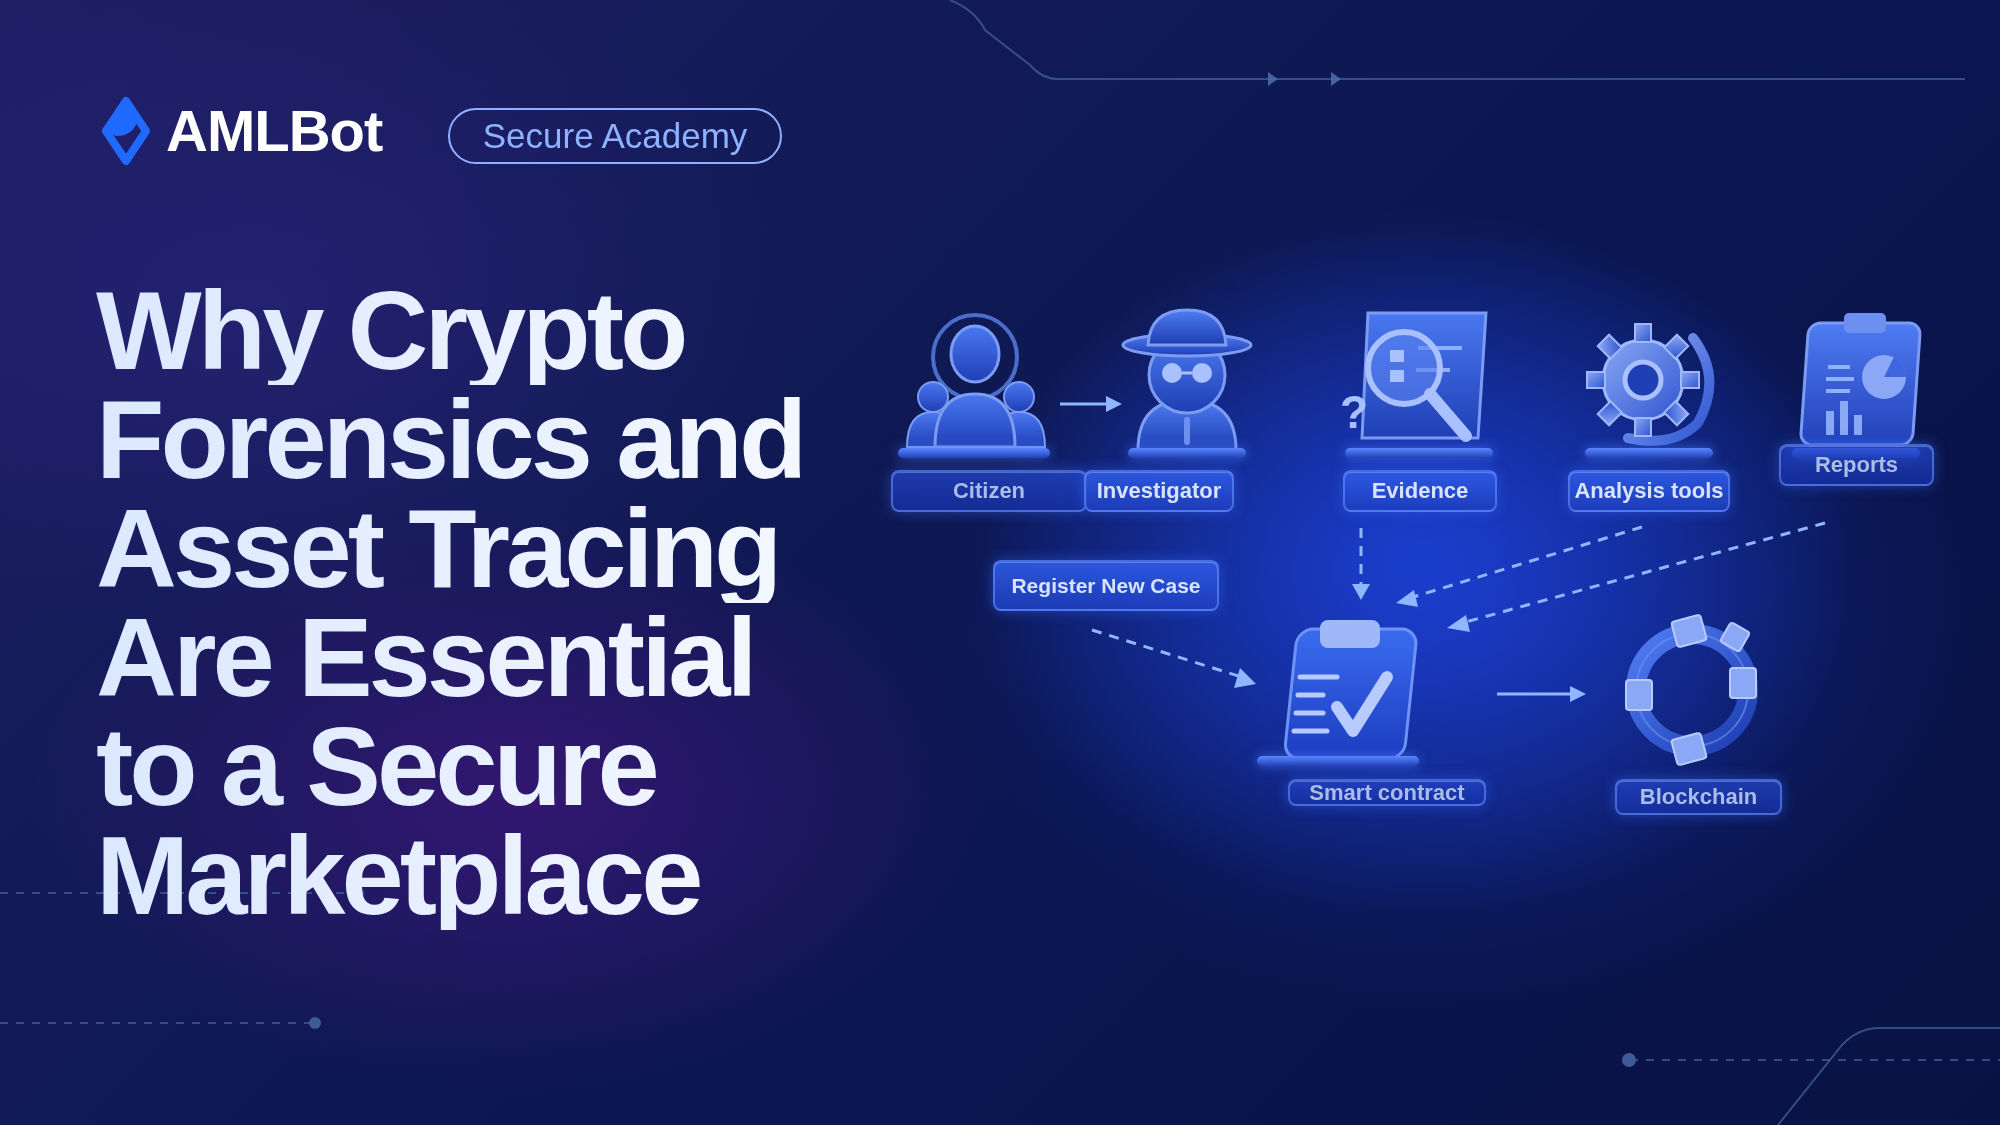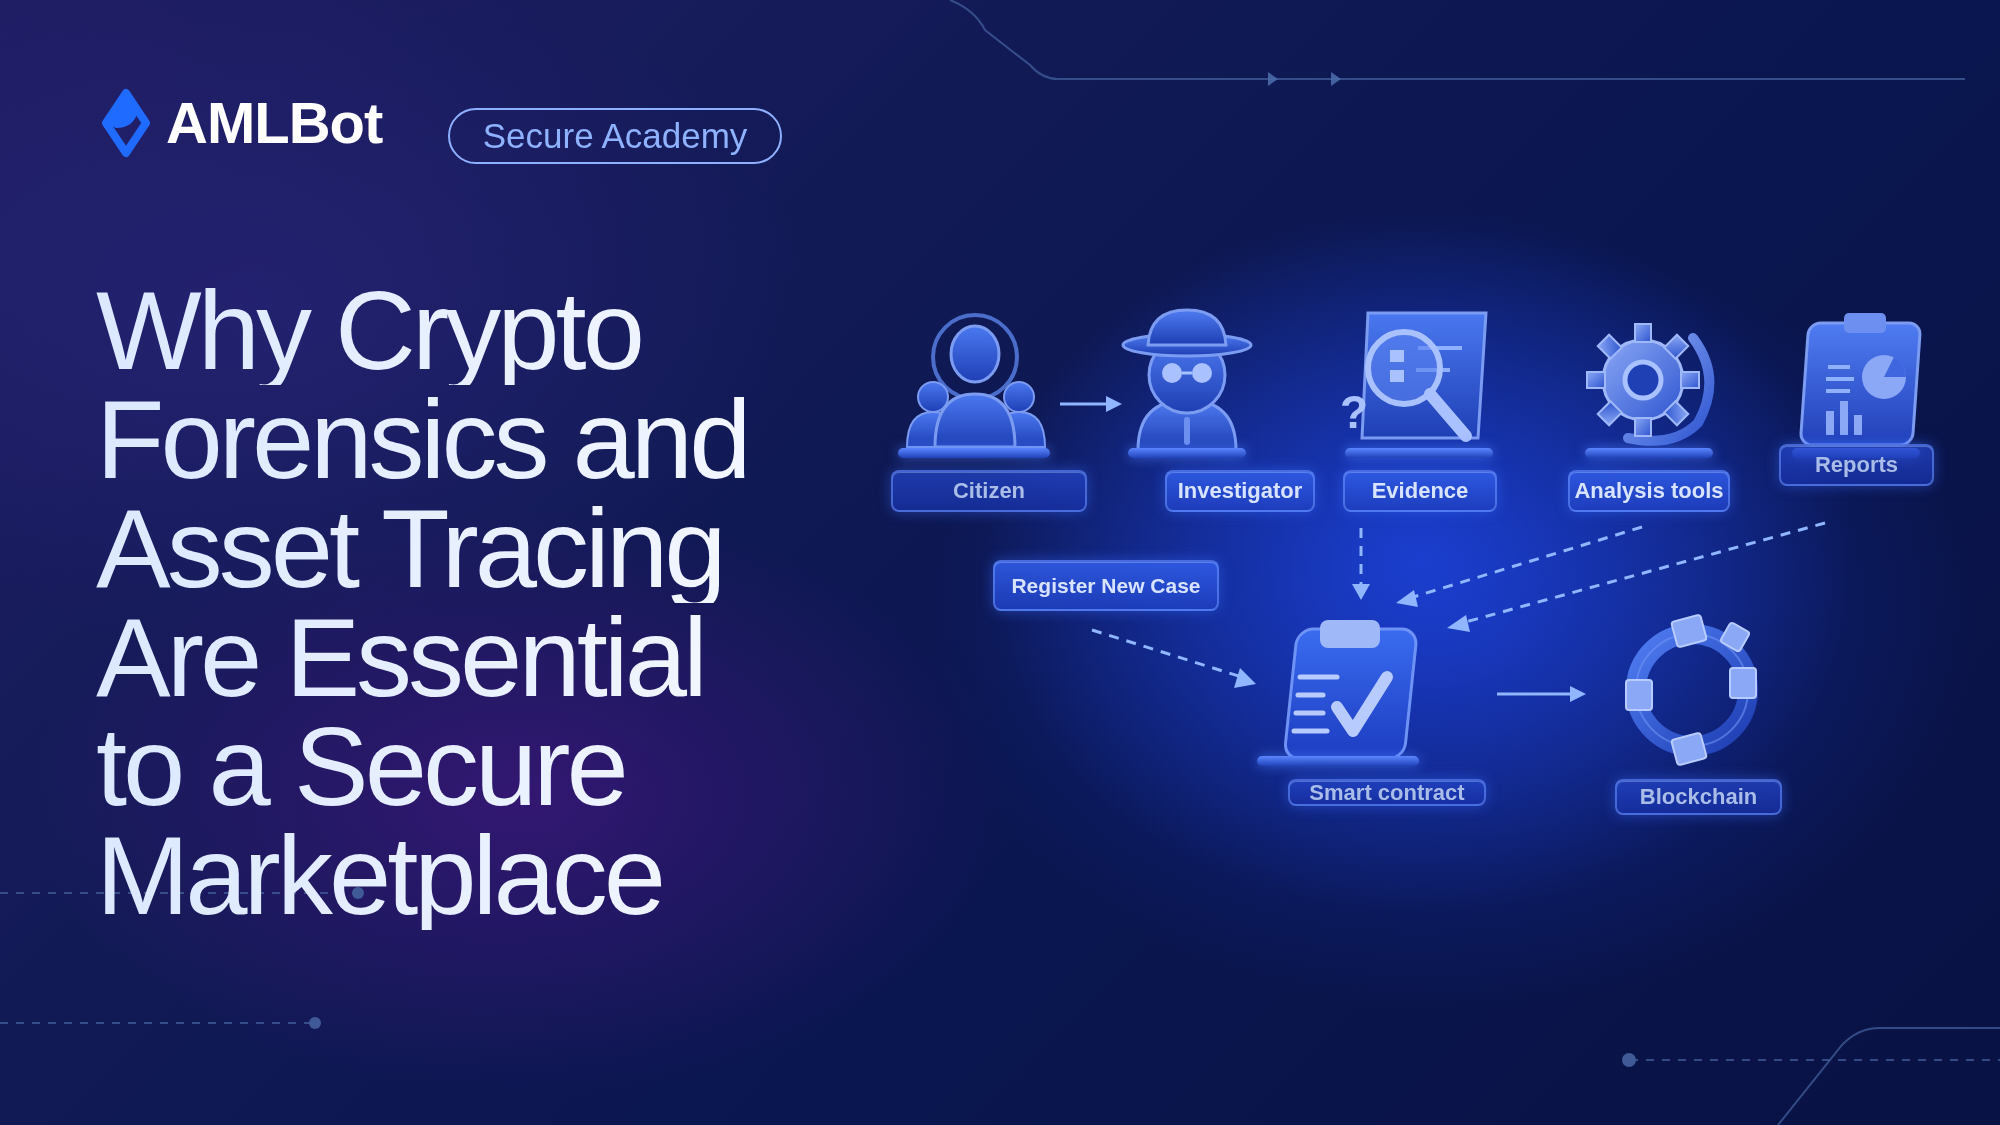--- a/index.html
+++ b/index.html
@@ -8,27 +8,27 @@
     background:#0c1450; }
   .bg { position:absolute; inset:0;
     background:
       radial-gradient(ellipse 620px 500px at 1420px 560px, rgba(30,70,230,0.75), rgba(20,50,200,0) 70%),
       radial-gradient(ellipse 700px 520px at 1450px 620px, rgba(24,56,200,0.55), rgba(0,0,0,0) 75%),
       radial-gradient(ellipse 700px 420px at 520px 800px, rgba(70,22,130,0.65), rgba(0,0,0,0) 70%),
       radial-gradient(ellipse 800px 500px at 250px 300px, rgba(40,36,120,0.7), rgba(0,0,0,0) 70%),
       linear-gradient(135deg, #1f1d64 0%, #111a55 35%, #0a1650 60%, #091244 100%);
   }
   .deco { position:absolute; inset:0; }
-  .logo { position:absolute; left:100px; top:88px; display:flex; align-items:center; }
+  .logo { position:absolute; left:100px; top:96px; display:flex; align-items:center; }
   .logo-mark { width:52px; height:70px; }
   .logo-text { margin-left:14px; color:#ffffff; font-weight:700; font-size:58px; letter-spacing:-1px; line-height:1; }
   .academy-pill { position:absolute; left:448px; top:108px; width:334px; height:56px; box-sizing:border-box;
     border:2px solid #8fb0ff; border-radius:30px; color:#8fb2ff; font-size:35px; display:flex; align-items:center; justify-content:center; }
   .headline { position:absolute; left:96px; top:276px; width:760px; margin:0; color:#e6efff;
-    font-weight:400; font-size:112px; line-height:109px; letter-spacing:-4px; }
+    font-weight:700; font-size:112px; line-height:109px; letter-spacing:-4px; }
   .headline span { display:block; white-space:nowrap;
     background:linear-gradient(90deg,#dbe8ff,#f6f9ff); -webkit-background-clip:text; background-clip:text; color:transparent; }
   .node { position:absolute; }
   .icon { position:absolute; }
   .label { position:absolute; box-sizing:border-box; height:42px; border-radius:8px;
     border:2px solid rgba(110,150,255,0.55);
     background:linear-gradient(180deg, rgba(48,92,230,0.9), rgba(30,62,190,0.9));
     box-shadow:0 0 14px rgba(60,110,255,0.45), inset 0 1px 0 rgba(180,205,255,0.35);
     display:flex; align-items:center; justify-content:center; color:#d8e4ff; font-weight:700; font-size:22px; white-space:nowrap; }
   .label.dim { color:#a9bde8; background:linear-gradient(180deg, rgba(36,70,200,0.75), rgba(24,50,170,0.75)); }
@@ -133,21 +133,21 @@
     <path d="M18 145 Q18 95 67 95 Q116 95 116 145 Z" fill="url(#g2)" stroke="#7c9cf2" stroke-width="3"></path>
     <circle cx="67" cy="70" r="38" fill="url(#g2)" stroke="#7c9cf2" stroke-width="3"></circle>
     <circle cx="52" cy="68" r="10" fill="#a9c1ff"></circle>
       <circle cx="82" cy="68" r="10" fill="#a9c1ff"></circle>
     <line x1="62" y1="68" x2="72" y2="68" stroke="#a9c1ff" stroke-width="3"></line>
     <ellipse cx="67" cy="40" rx="64" ry="11" fill="url(#g2)" stroke="#7c9cf2" stroke-width="3"></ellipse>
     <path d="M28 40 Q30 5 67 5 Q104 5 106 40 Z" fill="url(#g2)" stroke="#7c9cf2" stroke-width="3"></path>
     <rect x="64" y="112" width="6" height="28" rx="3" fill="#6d8ff0"></rect>
   </svg>
   <div class="pedestal" style="left:1128px;top:448px;width:118px"></div>
-  <div class="label" style="left:1165px;top:470px;width:150px">Investigator</div>
+  <div class="label" style="left:1084px;top:470px;width:150px">Investigator</div>
 </div>
 
 <div class="node">
   <svg class="icon" style="left:1338px;top:308px" width="160" height="148" viewBox="0 0 160 148">
     <defs>
         <linearGradient id="g3" x1="0" y1="0" x2="0" y2="1">
           <stop offset="0" stop-color="#4a78f0"></stop>
           <stop offset="1" stop-color="#1f3fb5"></stop>
         </linearGradient>
       </defs>

